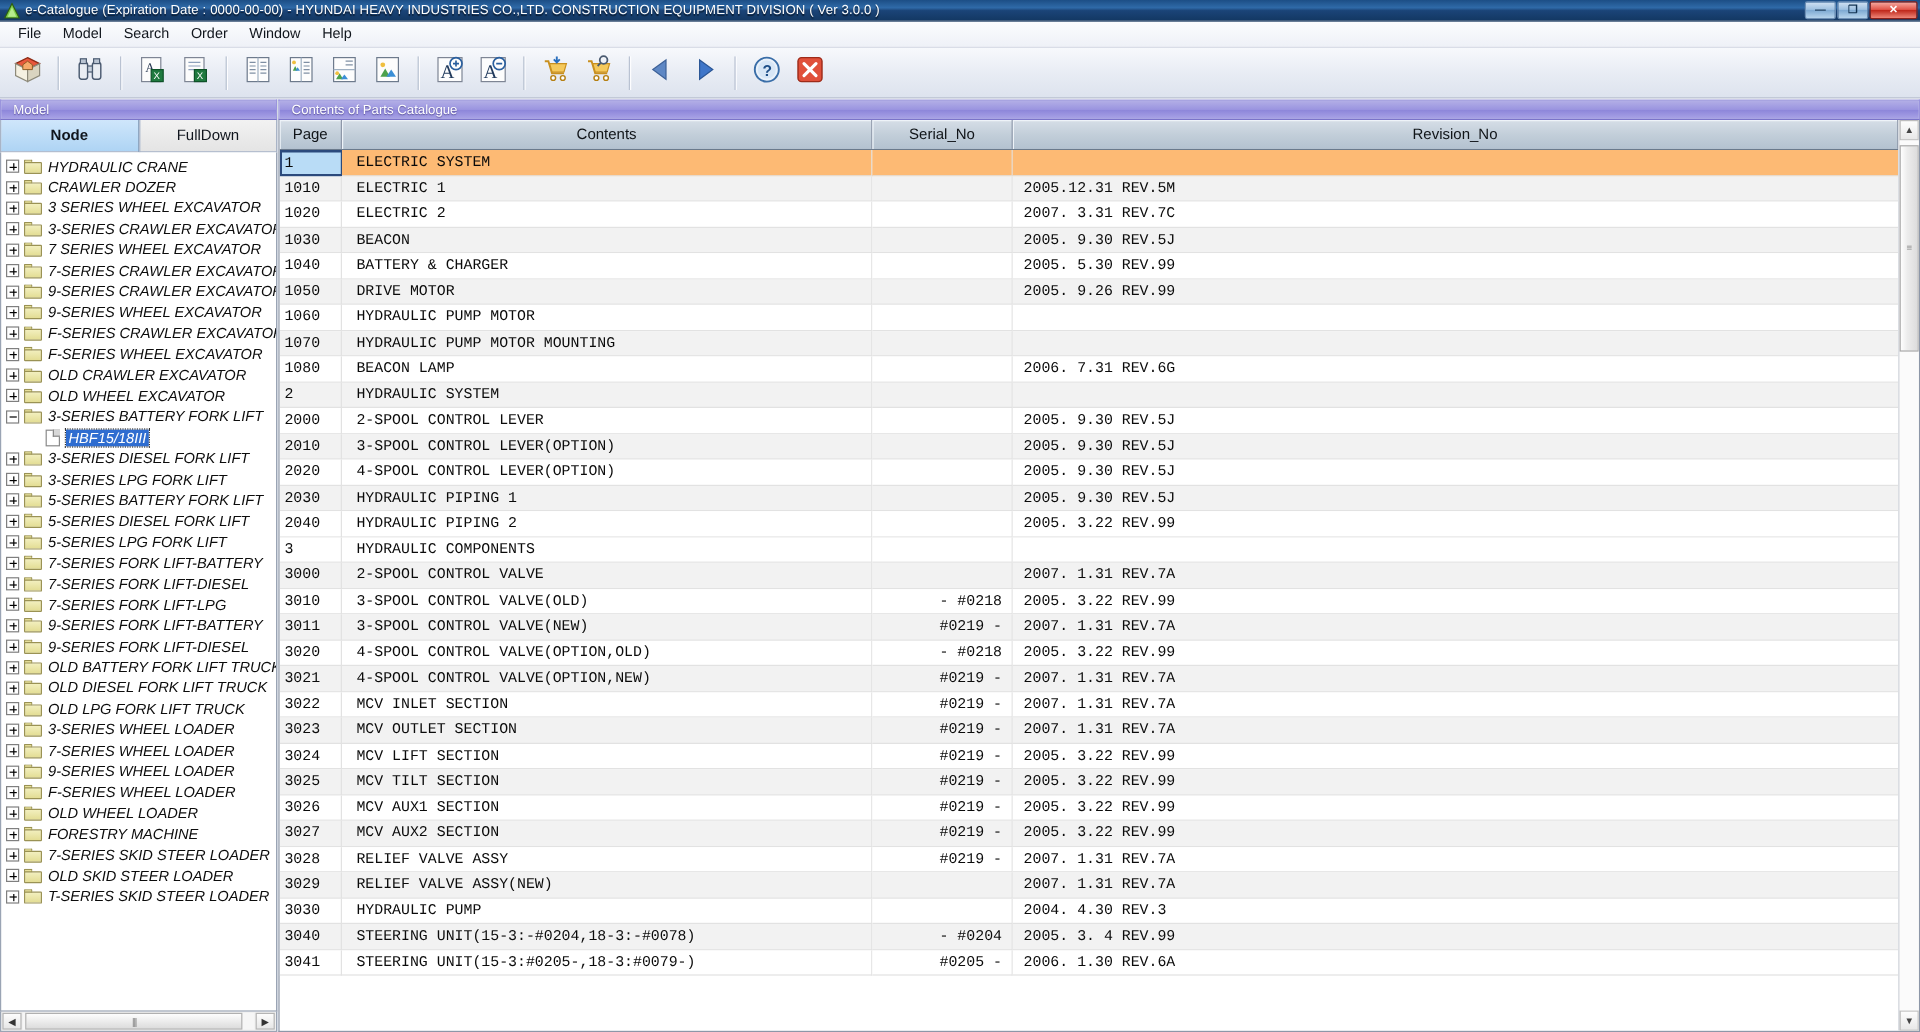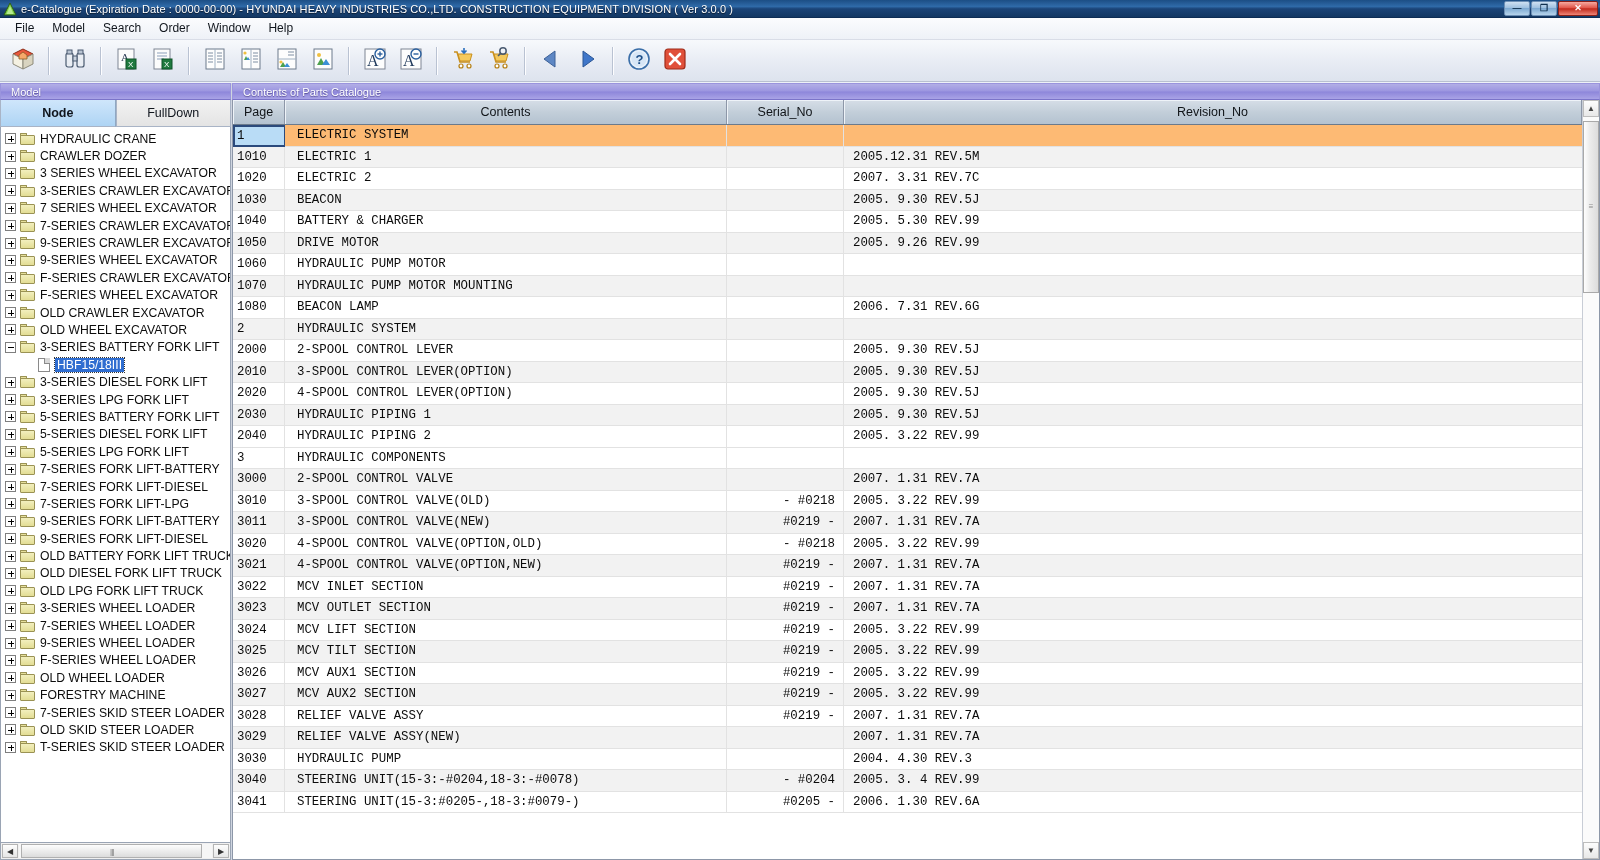--- a/index.html
+++ b/index.html
@@ -135,20 +135,21 @@
     background: linear-gradient(to bottom,#f2f2f2 0%, #e4e4e4 100%);
   }
   #treebox {
     flex: 1 1 auto;
     background: #ffffff;
     border: 1px solid #9aa4b4;
     border-top: none;
     margin: 0;
     overflow: hidden;
     position: relative;
+    font-style: italic;
   }
   #treelist { padding-top: 3px; }
   .tnode {
     display: flex; align-items: center;
     height: 17.4px;
     padding-left: 4px;
     white-space: nowrap;
     font-size: 12.2px;
     color: #0c0c0c;
   }

